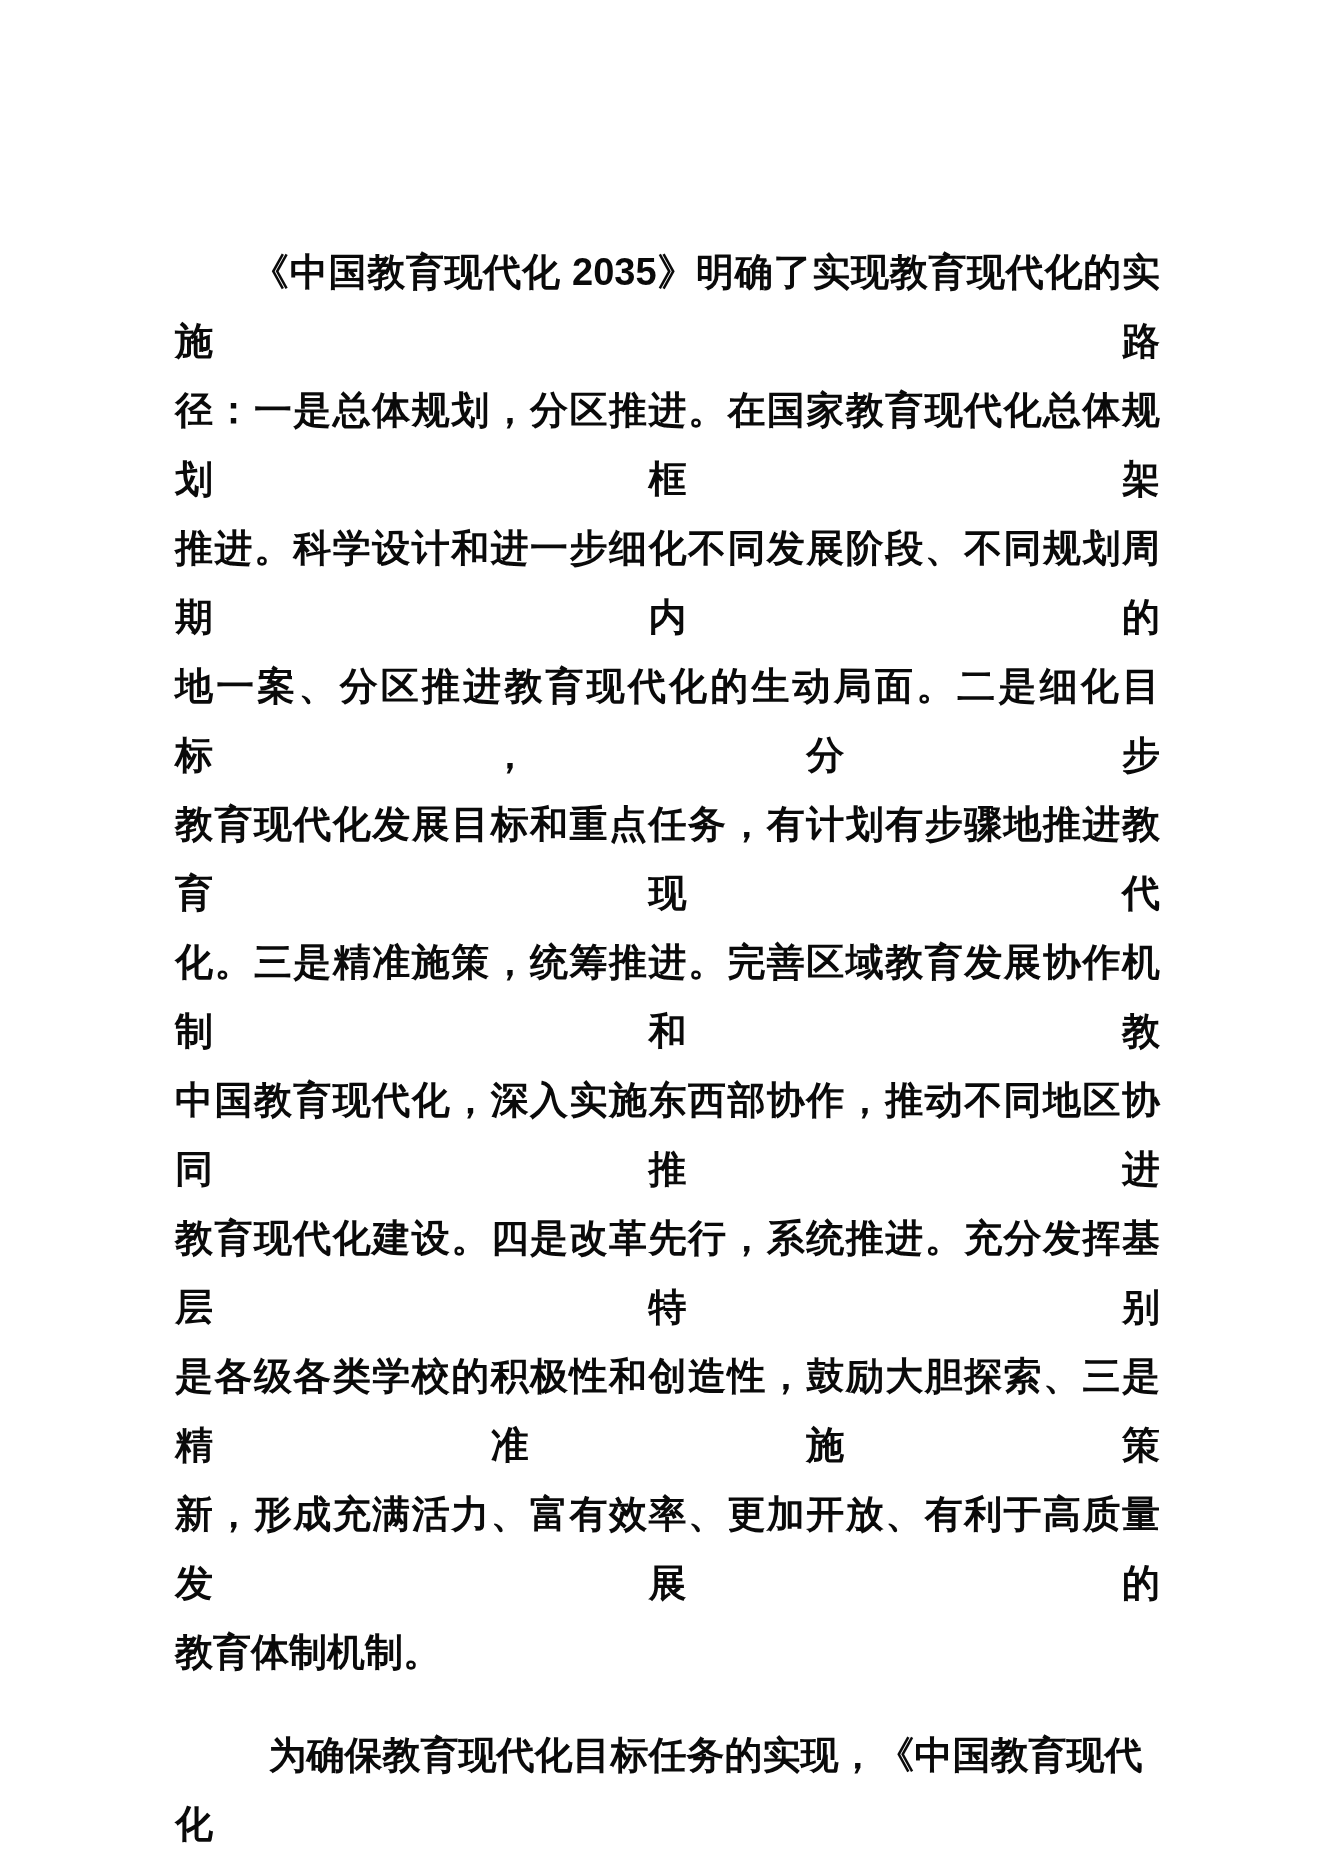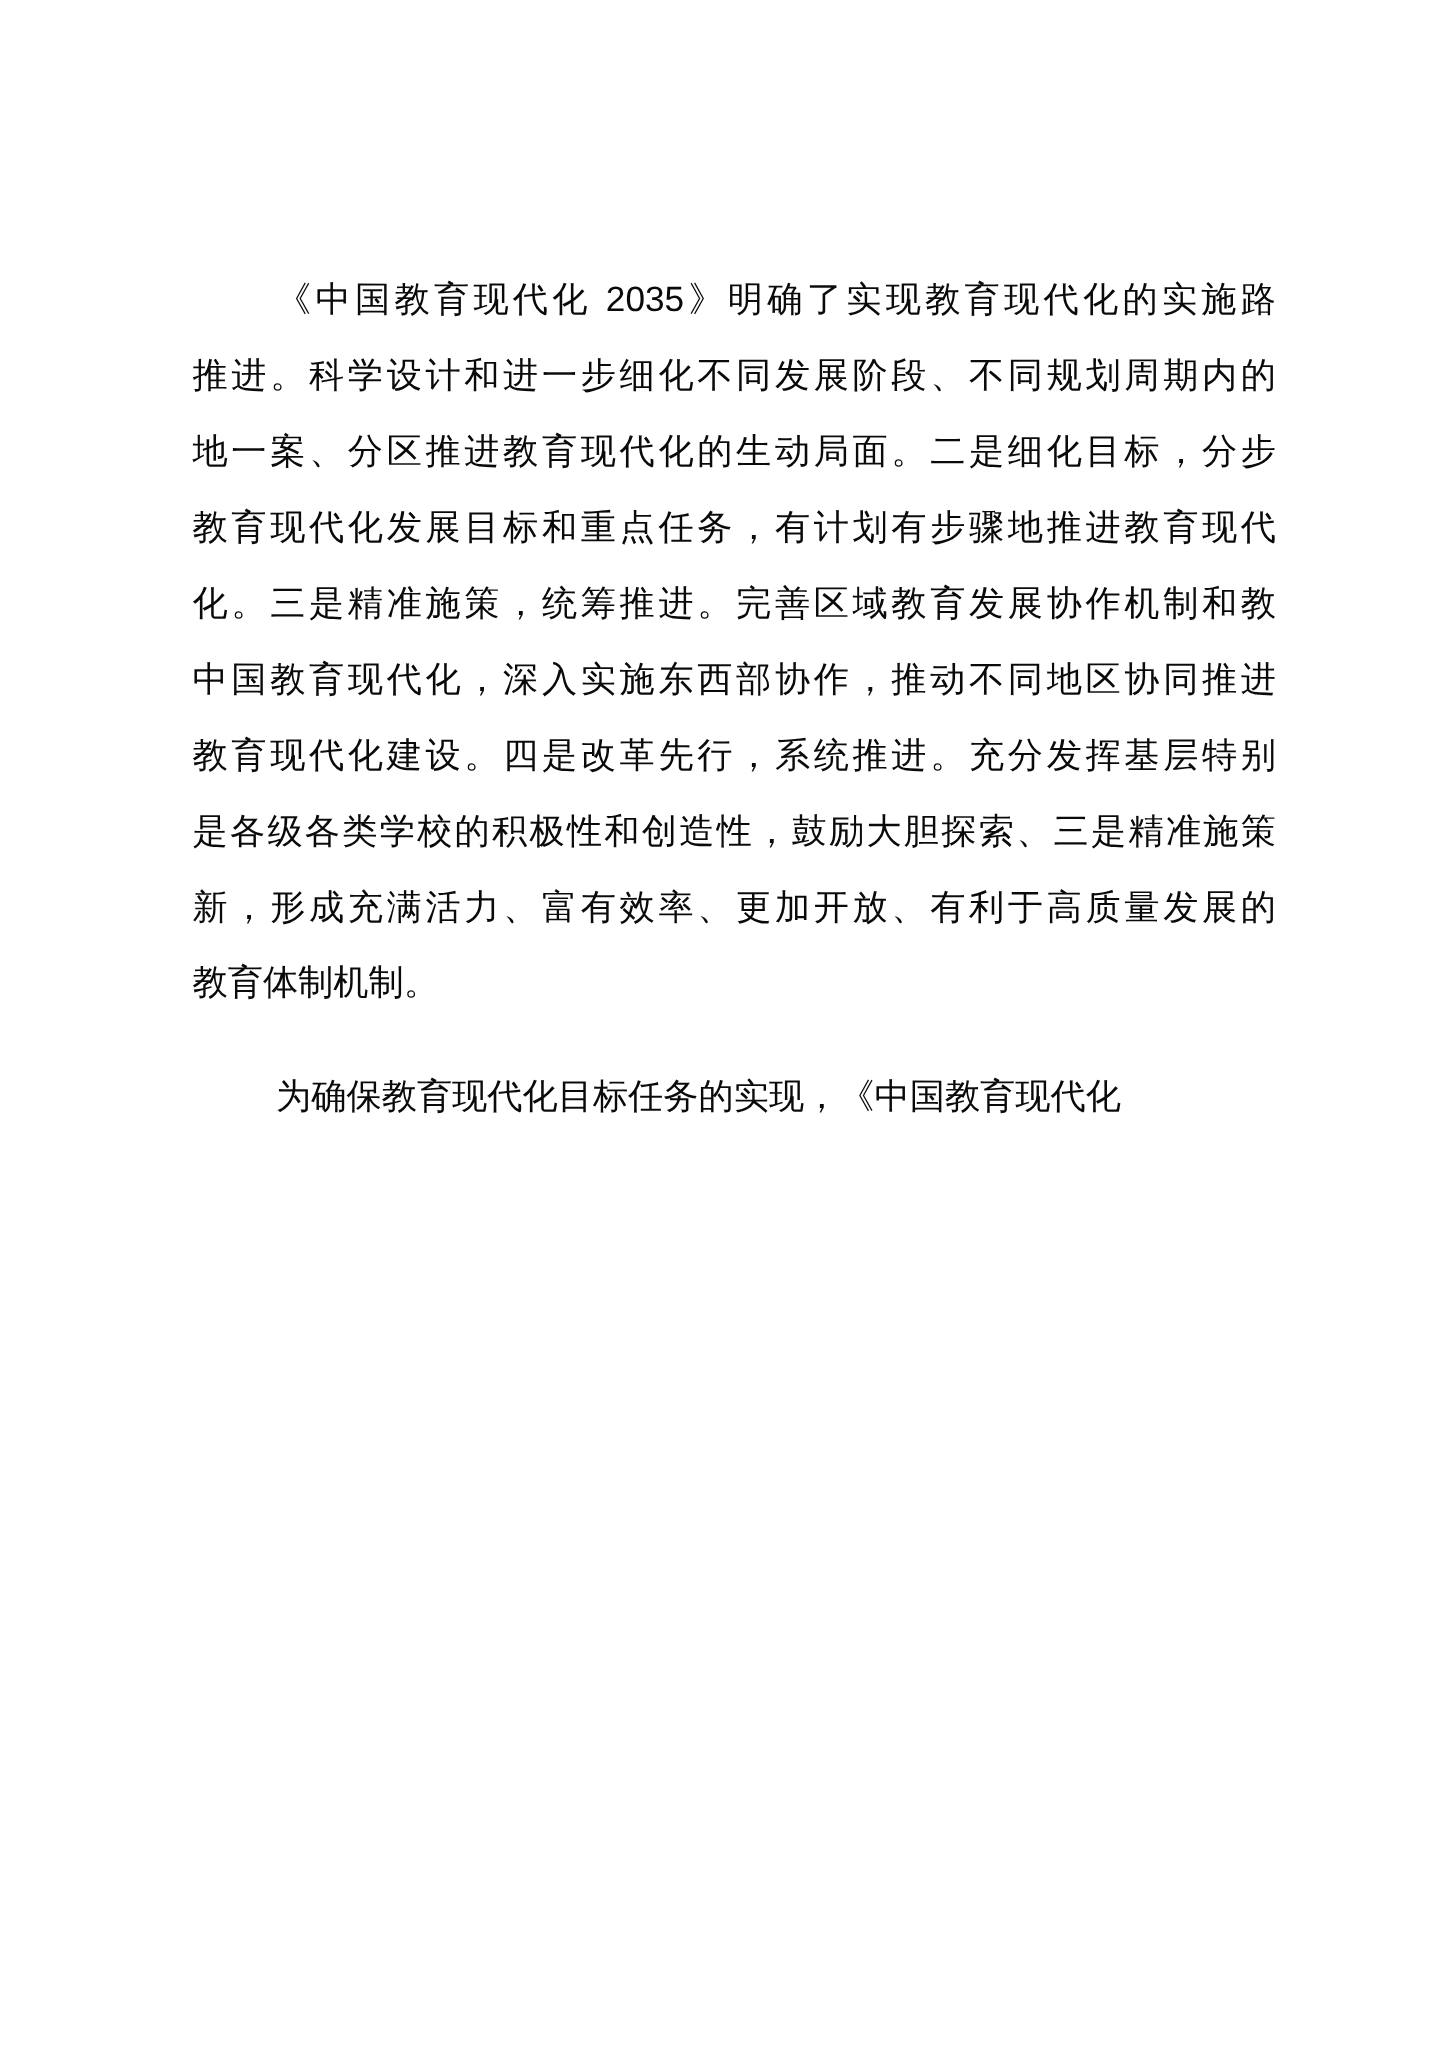--- a/index.html
+++ b/index.html
@@ -22,23 +22,23 @@
     width: 985px;
   }
   .para {
     margin: 0;
     padding: 0;
   }
   .para + .para {
     margin-top: 34px;
   }
   .line {
-    font-size: 32px;
+    font-size: 38px;
     line-height: 69px;
-    font-weight: 400;
+    font-weight: 700;
     color: #0a0a0a;
     text-align: justify;
     text-align-last: justify;
     white-space: normal;
     letter-spacing: 0;
   }
   
   .line.natural {
     text-align: center;
     text-align-last: left;
@@ -49,20 +49,21 @@
   }
 </style>
 </head>
 <body>
 
 <div class="page">
   <div class="text-block">
 
     <div class="para">
       <div class="line indent">《中国教育现代化 2035》明确了实现教育现代化的实施路</div>
+      <div class="line">径：一是总体规划，分区推进。在国家教育现代化总体规划框架</div>
       <div class="line">推进。科学设计和进一步细化不同发展阶段、不同规划周期内的</div>
       <div class="line">地一案、分区推进教育现代化的生动局面。二是细化目标，分步</div>
       <div class="line">教育现代化发展目标和重点任务，有计划有步骤地推进教育现代</div>
       <div class="line">化。三是精准施策，统筹推进。完善区域教育发展协作机制和教</div>
       <div class="line">中国教育现代化，深入实施东西部协作，推动不同地区协同推进</div>
       <div class="line">教育现代化建设。四是改革先行，系统推进。充分发挥基层特别</div>
       <div class="line">是各级各类学校的积极性和创造性，鼓励大胆探索、三是精准施策</div>
       <div class="line">新，形成充满活力、富有效率、更加开放、有利于高质量发展的</div>
       <div class="line natural">教育体制机制。</div>
     </div>

